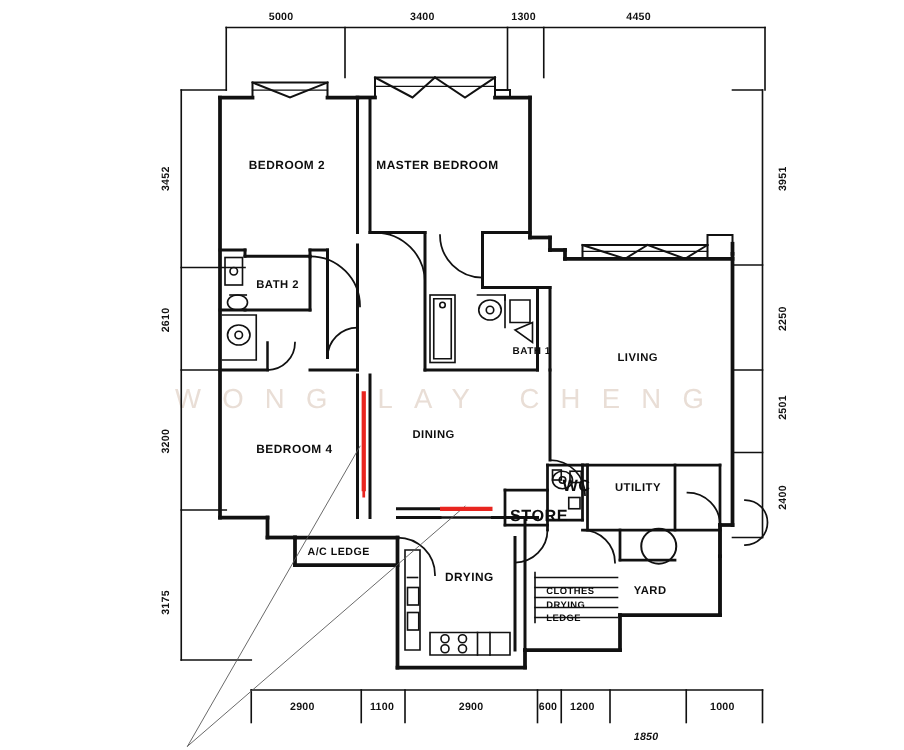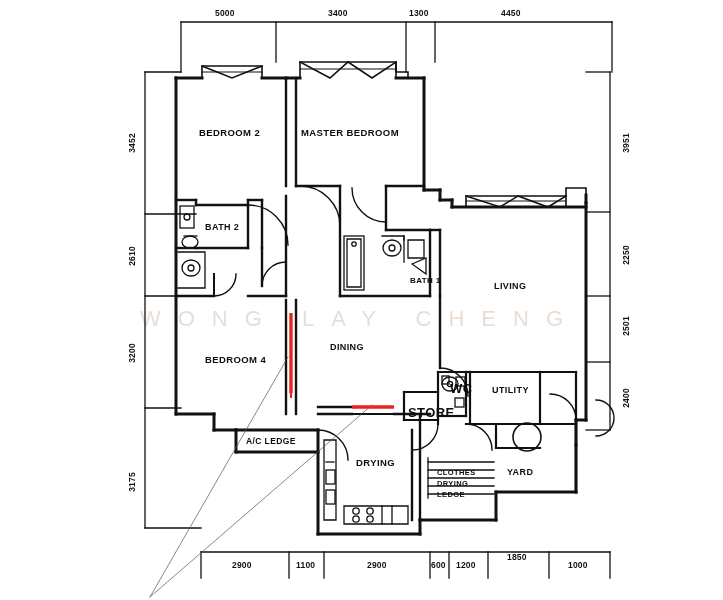--- a/index.html
+++ b/index.html
@@ -311,21 +311,21 @@
     <div class="dim" style="left:215px;top:8px;">5000</div>
     <div class="dim" style="left:328px;top:8px;">3400</div>
     <div class="dim" style="left:409px;top:8px;">1300</div>
     <div class="dim" style="left:501px;top:8px;">4450</div>
 
     <div class="dim" style="left:232px;top:560px;">2900</div>
     <div class="dim" style="left:296px;top:560px;">1100</div>
     <div class="dim" style="left:367px;top:560px;">2900</div>
     <div class="dim" style="left:431px;top:560px;">600</div>
     <div class="dim" style="left:456px;top:560px;">1200</div>
-    <div class="dim" style="left:507px;top:552px;">1850</div>
+    <div class="dim" style="left:507px;top:584px;font-style:italic;">1850</div>
     <div class="dim" style="left:568px;top:560px;">1000</div>
 
     <div class="dim dimv" style="left:122px;top:138px;">3452</div>
     <div class="dim dimv" style="left:122px;top:251px;">2610</div>
     <div class="dim dimv" style="left:122px;top:348px;">3200</div>
     <div class="dim dimv" style="left:122px;top:477px;">3175</div>
 
     <div class="dim dimv" style="left:616px;top:138px;">3951</div>
     <div class="dim dimv" style="left:616px;top:250px;">2250</div>
     <div class="dim dimv" style="left:616px;top:321px;">2501</div>

